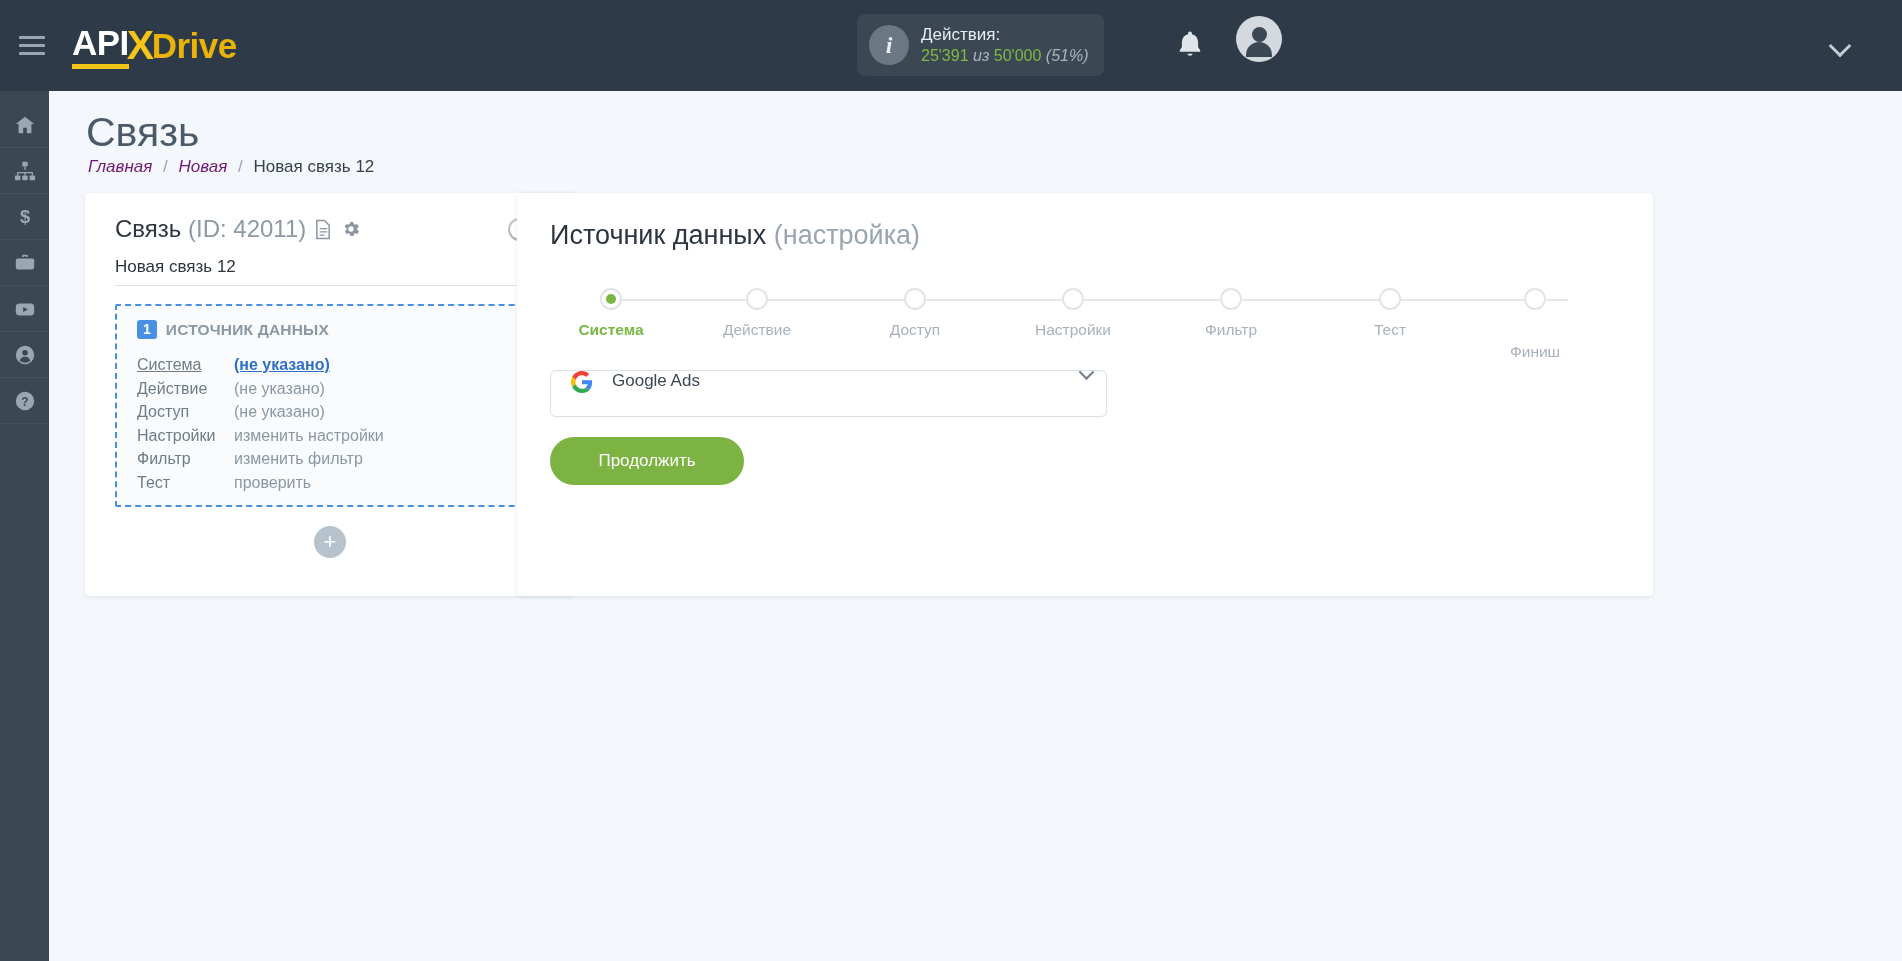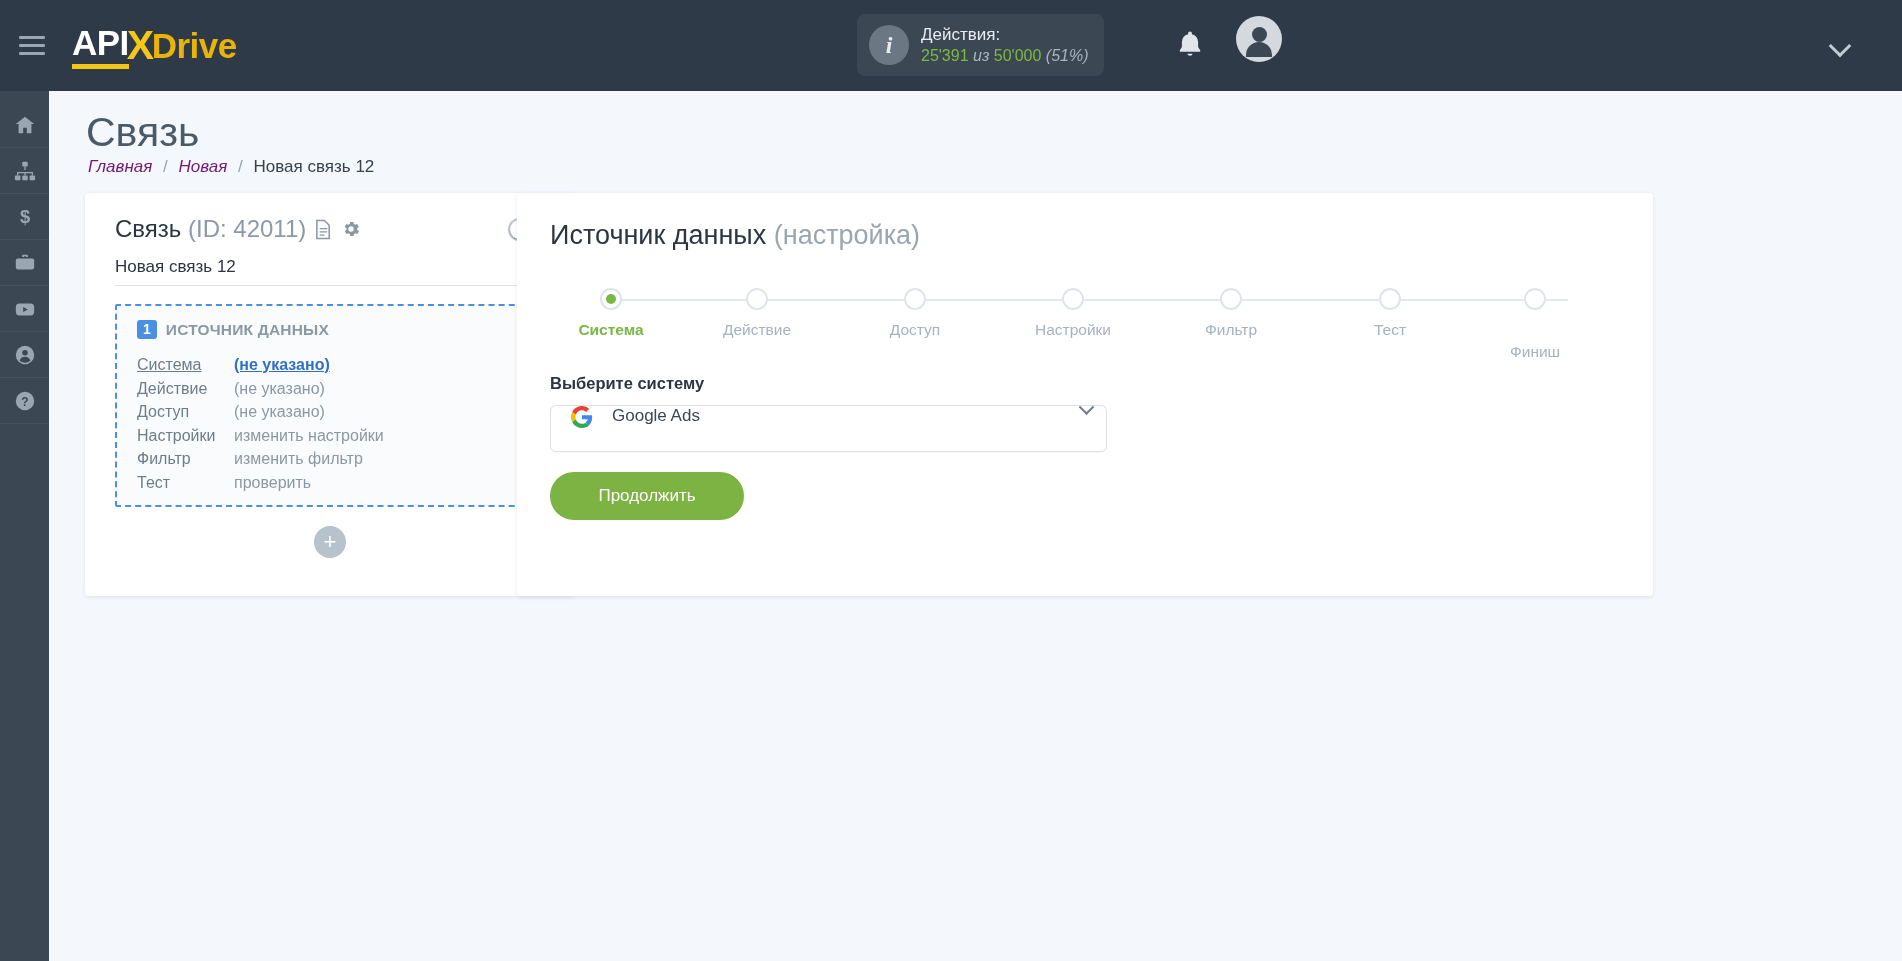--- a/index.html
+++ b/index.html
@@ -401,21 +401,20 @@
       <div class="step" style="left:873px;">
         <div class="dot"></div>
         <div class="lbl">Тест</div>
       </div>
       <div class="step" style="left:1018px;gap:22px;">
         <div class="dot"></div>
         <div class="lbl">Финиш</div>
       </div>
     </div>
 
-    <div class="field-label">Выберите систему</div>
 
     <div class="select">
       <svg class="g-logo" viewBox="0 0 48 48">
         <path fill="#EA4335" d="M24 9.5c3.5 0 6.6 1.2 9 3.6l6.7-6.7C35.6 2.6 30.2 0 24 0 14.6 0 6.5 5.4 2.6 13.2l7.8 6.1C12.3 13.6 17.6 9.5 24 9.5z"></path>
         <path fill="#4285F4" d="M46.1 24.6c0-1.6-.2-3.2-.5-4.6H24v9.1h12.4c-.5 2.9-2.2 5.3-4.6 7l7.6 5.9c4.4-4.1 6.7-10.1 6.7-17.4z"></path>
         <path fill="#FBBC05" d="M10.4 28.6a14.5 14.5 0 0 1 0-9.3l-7.8-6.1a24 24 0 0 0 0 21.5l7.8-6.1z"></path>
         <path fill="#34A853" d="M24 48c6.5 0 11.9-2.1 15.9-5.8l-7.6-5.9c-2.1 1.4-4.8 2.3-8.3 2.3-6.4 0-11.7-4.1-13.6-9.8l-7.8 6.1C6.5 42.6 14.6 48 24 48z"></path>
       </svg>
       <span class="sel-txt">Google Ads</span>
       <span class="chev"></span>

